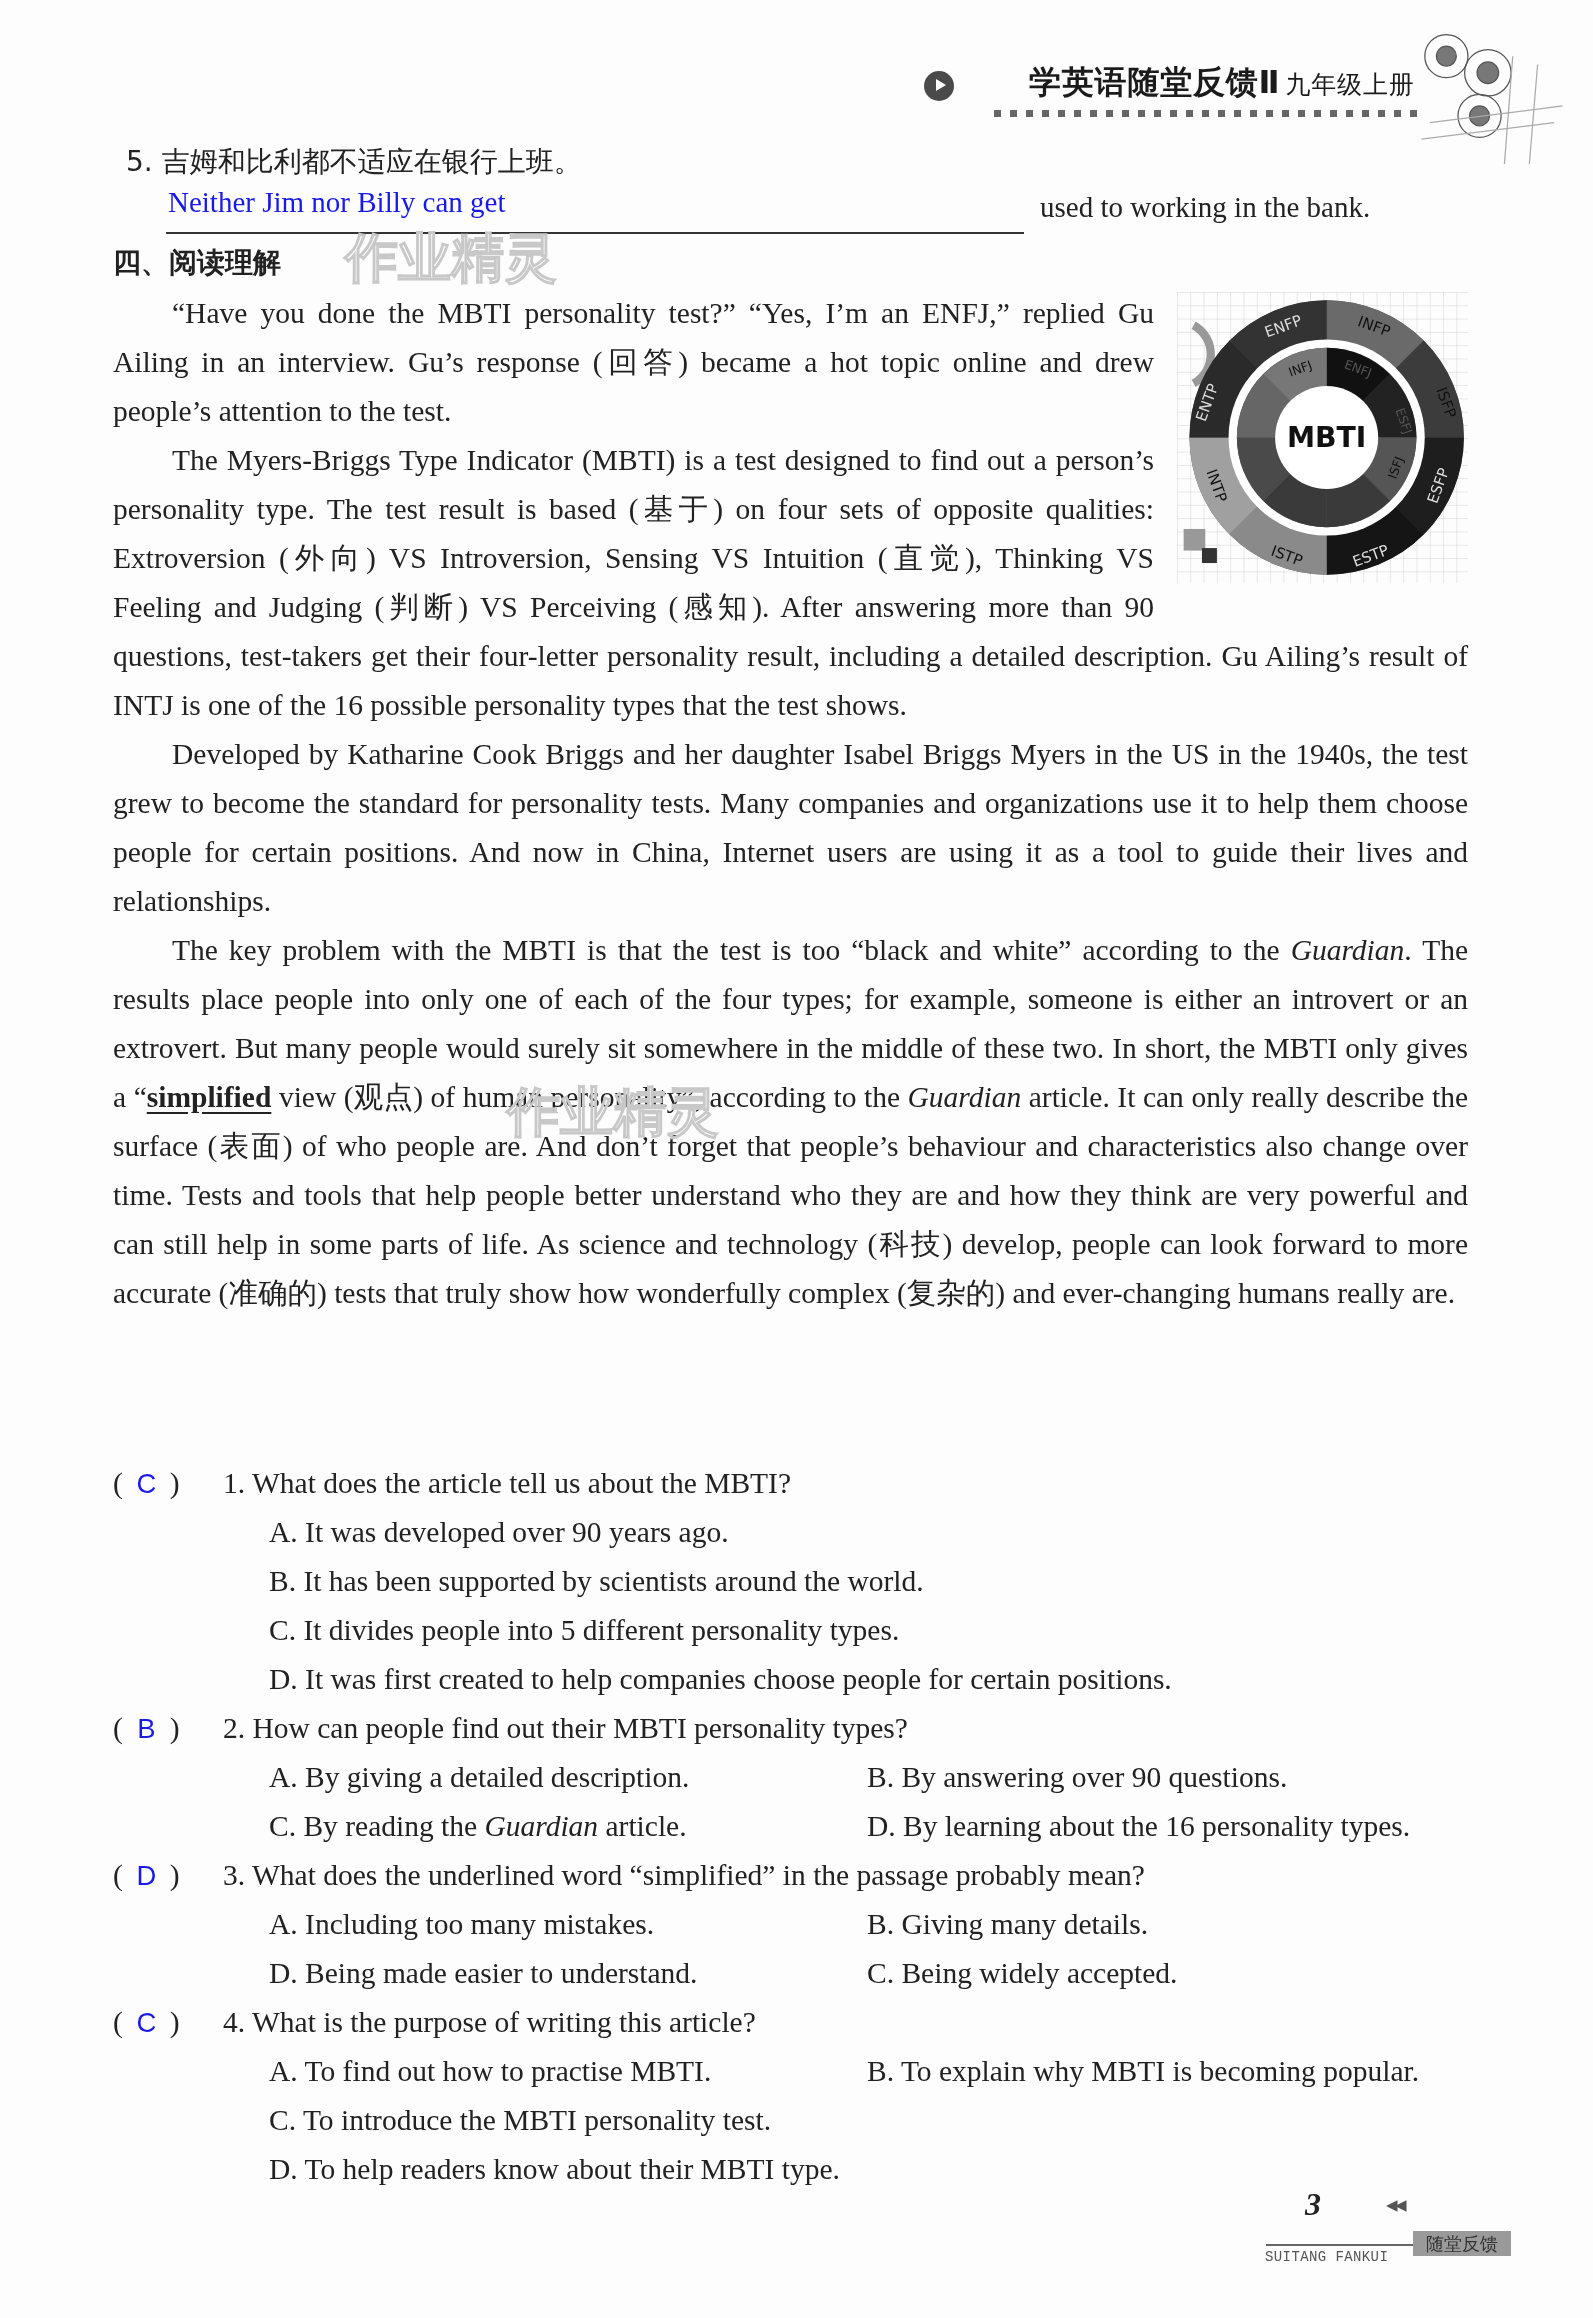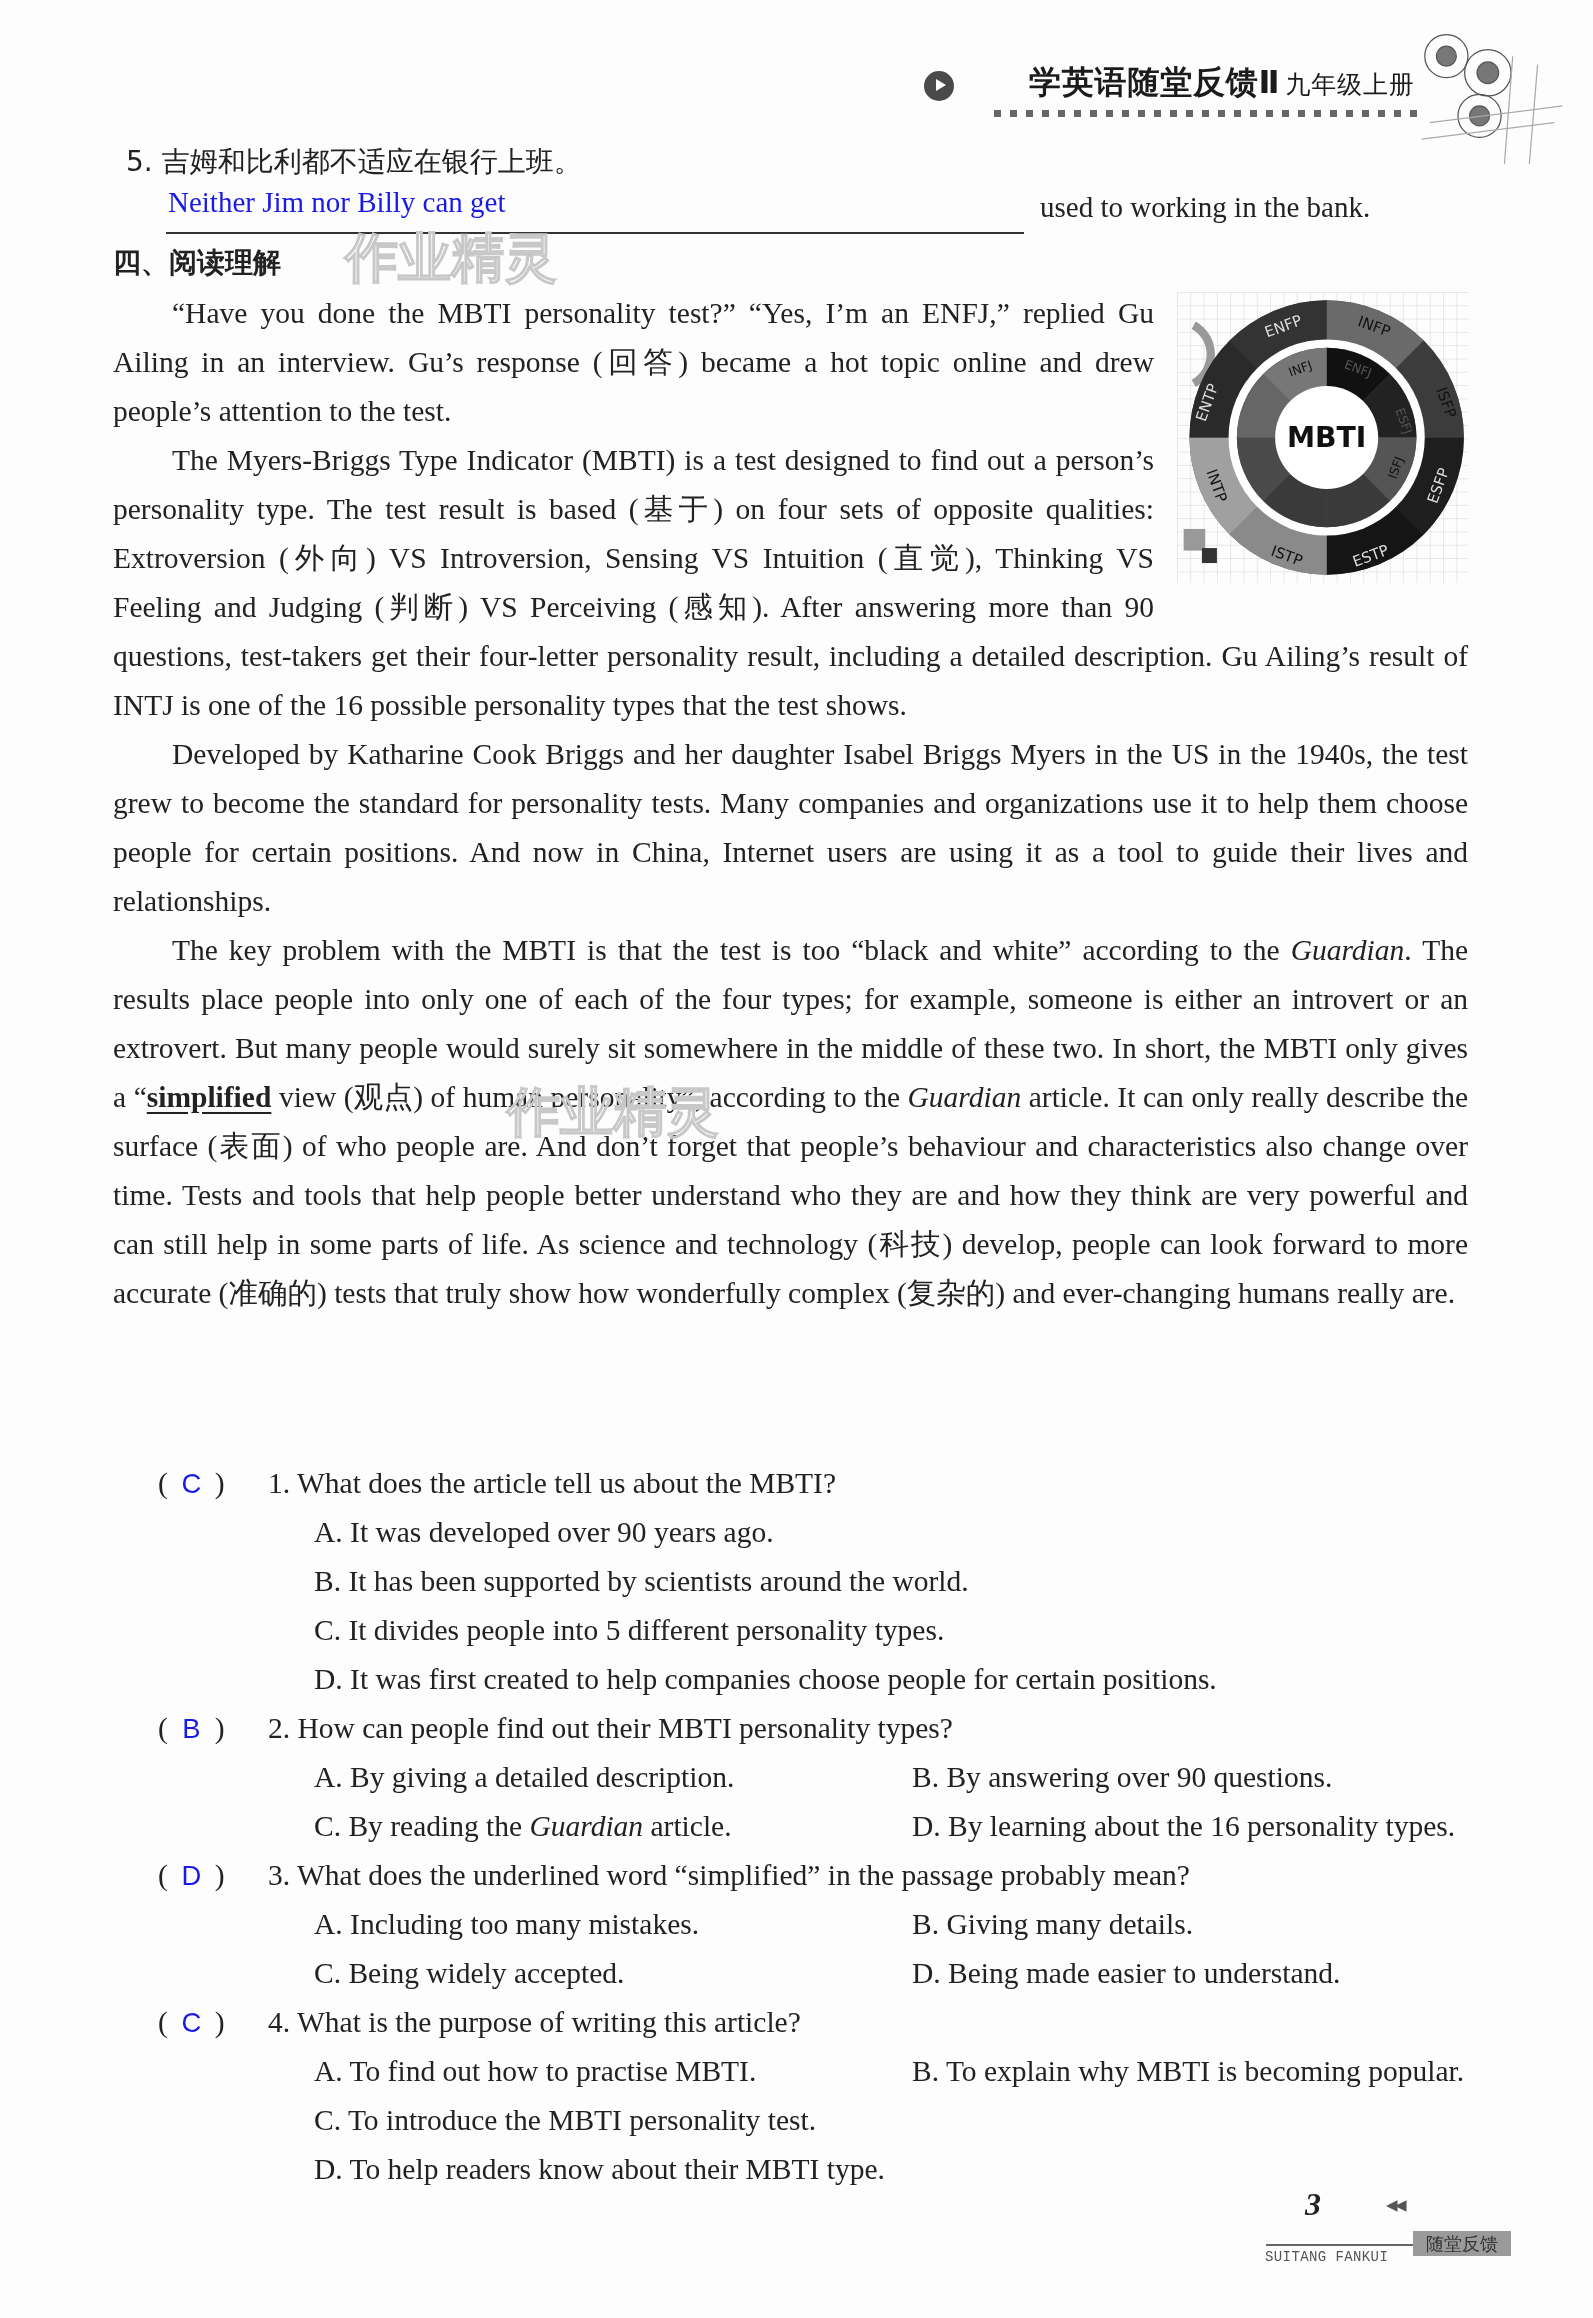--- a/index.html
+++ b/index.html
@@ -27,21 +27,21 @@
   .wm1 { left:345px; top:223px; }
   .wm2 { left:507px; top:1077px; }
   
   .passage { left:113px; top:289px; width:1355px; font-size:29.5px; line-height:49px; text-align:justify; }
   .passage p { margin:0; text-indent:2em; }
   .mbti-fig { float:right; width:291px; height:291px; margin:3.3px 0 5px 23px; position:relative; }
   .passage i { font-style:italic; }
   .u { font-weight:bold; text-decoration:underline; text-underline-offset:5px; }
   
   .questions { left:113px; top:1459px; width:1380px; font-size:29.5px; line-height:49px; }
-  .q { position:relative;margin-left:45px; }
+  .q { position:relative; }
   .q-line { white-space:nowrap; }
   .paren { display:inline-block; width:110px; }
   .ans { color:#1a1ae6; display:inline-block; width:47px; text-align:center; font-family:"Liberation Sans",sans-serif; font-size:27.4px;}
   .opt { padding-left:156px; white-space:nowrap; }
   .opt-row { display:flex; padding-left:156px; }
   .opt-row span { white-space:nowrap; }
   .opt-row span:first-child { width:598px; }
   
   .pg { left:1305px; top:2186px; font-size:32px; font-weight:bold; font-style:italic; }
   .pg-arrows { left:1386px; top:2196px; font-size:15px; color:#555; letter-spacing:-2.5px; }
@@ -170,22 +170,22 @@
 
   <div class="q">
     <div class="q-line">
       <span class="paren"><span>(</span><span class="ans">D</span><span>)</span></span><span>3. What does the underlined word “simplified” in the passage probably mean?</span>
     </div>
     <div class="opt-row">
       <span>A. Including too many mistakes.</span>
       <span>B. Giving many details.</span>
     </div>
     <div class="opt-row">
+      <span>D. Being made easier to understand.</span>
       <span>C. Being widely accepted.</span>
-      <span>D. Being made easier to understand.</span>
     </div>
   </div>
 
   <div class="q">
     <div class="q-line">
       <span class="paren"><span>(</span><span class="ans">C</span><span>)</span></span><span>4. What is the purpose of writing this article?</span>
     </div>
     <div class="opt-row">
       <span>A. To find out how to practise MBTI.</span>
       <span>B. To explain why MBTI is becoming popular.</span>

